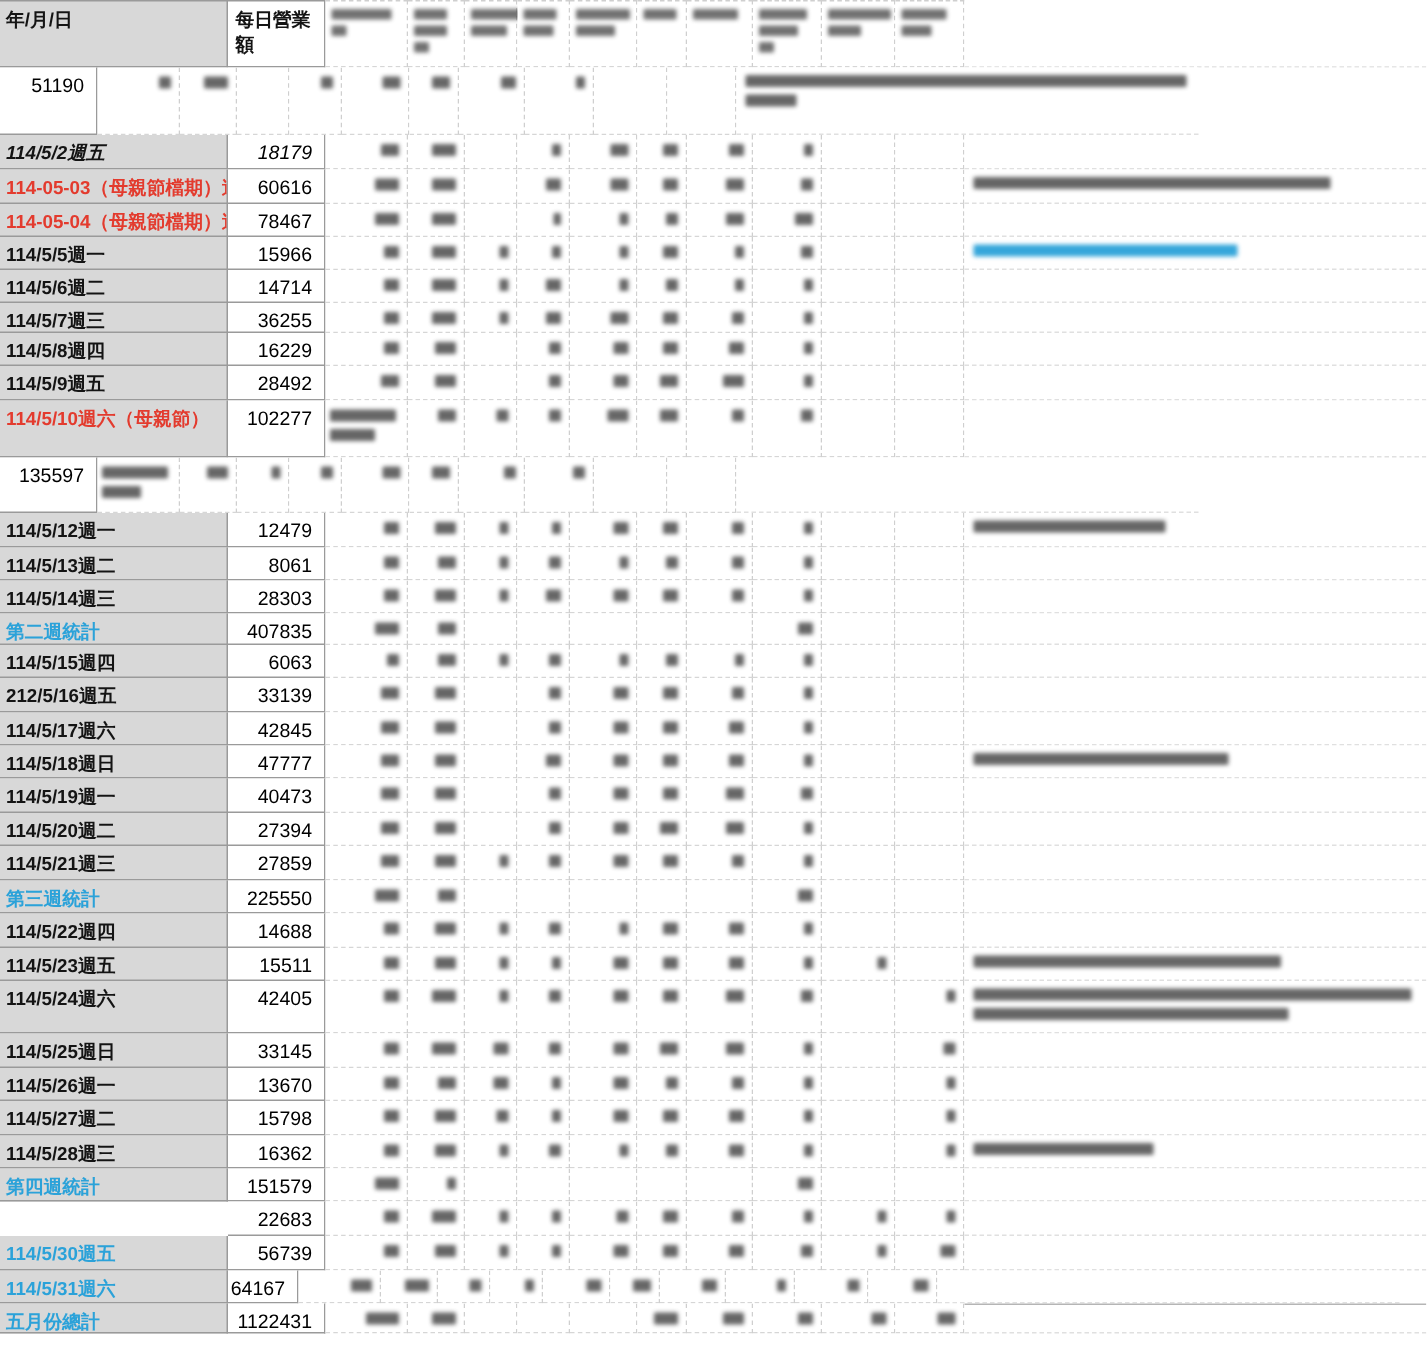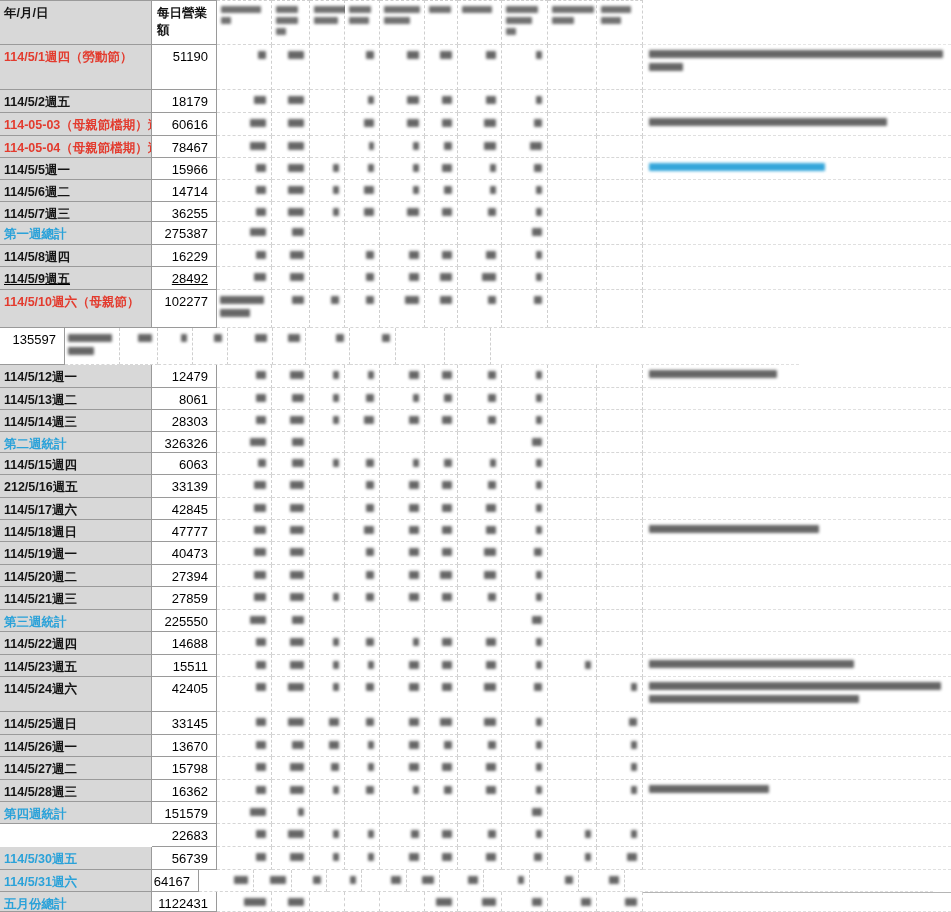--- a/index.html
+++ b/index.html
@@ -114,21 +114,20 @@
         <div class="sm-line"><span class="sm" style="width: 22px;"></span></div>
       </div>
       <div class="cell c-num" style="width: 46px; height: 45px;">
         <div class="sm-line"><span class="sm" style="width: 30px;"></span></div>
         <div class="sm-line"><span class="sm" style="width: 20px;"></span></div>
       </div>
       <div class="cell c-note" style="width: 308px; height: 45px;"></div>
     </div>
   <div id="rows">
       <div class="row" style="height: 45px;">
-        <div class="cell c-date t-red" style="width: 152px; height: 45px;">114/5/1週四（勞動節）</div>
         <div class="cell c-rev" style="width: 65px; height: 45px;">51190</div>
         <div class="cell c-num" style="width: 55px; height: 45px;">
           <div class="sm-line"><span class="sm" style="width: 8px;"></span></div>
         </div>
         <div class="cell c-num" style="width: 38px; height: 45px;">
           <div class="sm-line"><span class="sm" style="width: 16px;"></span></div>
         </div>
         <div class="cell c-num" style="width: 35px; height: 45px;"></div>
         <div class="cell c-num" style="width: 35px; height: 45px;">
           <div class="sm-line"><span class="sm" style="width: 8px;"></span></div>
@@ -145,21 +144,21 @@
         <div class="cell c-num" style="width: 46px; height: 45px;">
           <div class="sm-line"><span class="sm" style="width: 6px;"></span></div>
         </div>
         <div class="cell c-num" style="width: 49px; height: 45px;"></div>
         <div class="cell c-num" style="width: 46px; height: 45px;"></div>
         <div class="cell c-note" style="width: 308px; height: 45px;">
           <div class="sm-line"><span class="sm" style="width: 294px;"></span></div>
           <div class="sm-line"><span class="sm" style="width: 34px;"></span></div>
         </div>
       </div>
-      <div class="row" style="height: 23px;">
+      <div class="row" style="height: 23px; font-style: italic;">
         <div class="cell c-date t-black" style="width: 152px; height: 23px;">114/5/2週五</div>
         <div class="cell c-rev" style="width: 65px; height: 23px;">18179</div>
         <div class="cell c-num" style="width: 55px; height: 23px;">
           <div class="sm-line"><span class="sm" style="width: 12px;"></span></div>
         </div>
         <div class="cell c-num" style="width: 38px; height: 23px;">
           <div class="sm-line"><span class="sm" style="width: 16px;"></span></div>
         </div>
         <div class="cell c-num" style="width: 35px; height: 23px;"></div>
         <div class="cell c-num" style="width: 35px; height: 23px;">
@@ -329,41 +328,20 @@
         <div class="cell c-num" style="width: 44px; height: 20px;">
           <div class="sm-line"><span class="sm" style="width: 8px;"></span></div>
         </div>
         <div class="cell c-num" style="width: 46px; height: 20px;">
           <div class="sm-line"><span class="sm" style="width: 6px;"></span></div>
         </div>
         <div class="cell c-num" style="width: 49px; height: 20px;"></div>
         <div class="cell c-num" style="width: 46px; height: 20px;"></div>
         <div class="cell c-note" style="width: 308px; height: 20px;"></div>
       </div>
-      <div class="row" style="height: 23px;">
-        <div class="cell c-date t-blue" style="width: 152px; height: 23px;">第一週總計</div>
-        <div class="cell c-rev" style="width: 65px; height: 23px;">275387</div>
-        <div class="cell c-num" style="width: 55px; height: 23px;">
-          <div class="sm-line"><span class="sm" style="width: 16px;"></span></div>
-        </div>
-        <div class="cell c-num" style="width: 38px; height: 23px;">
-          <div class="sm-line"><span class="sm" style="width: 12px;"></span></div>
-        </div>
-        <div class="cell c-num" style="width: 35px; height: 23px;"></div>
-        <div class="cell c-num" style="width: 35px; height: 23px;"></div>
-        <div class="cell c-num" style="width: 45px; height: 23px;"></div>
-        <div class="cell c-num" style="width: 33px; height: 23px;"></div>
-        <div class="cell c-num" style="width: 44px; height: 23px;"></div>
-        <div class="cell c-num" style="width: 46px; height: 23px;">
-          <div class="sm-line"><span class="sm" style="width: 10px;"></span></div>
-        </div>
-        <div class="cell c-num" style="width: 49px; height: 23px;"></div>
-        <div class="cell c-num" style="width: 46px; height: 23px;"></div>
-        <div class="cell c-note" style="width: 308px; height: 23px;"></div>
-      </div>
       <div class="row" style="height: 22px;">
         <div class="cell c-date t-black" style="width: 152px; height: 22px;">114/5/8週四</div>
         <div class="cell c-rev" style="width: 65px; height: 22px;">16229</div>
         <div class="cell c-num" style="width: 55px; height: 22px;">
           <div class="sm-line"><span class="sm" style="width: 10px;"></span></div>
         </div>
         <div class="cell c-num" style="width: 38px; height: 22px;">
           <div class="sm-line"><span class="sm" style="width: 14px;"></span></div>
         </div>
         <div class="cell c-num" style="width: 35px; height: 22px;"></div>
@@ -379,21 +357,21 @@
         <div class="cell c-num" style="width: 44px; height: 22px;">
           <div class="sm-line"><span class="sm" style="width: 10px;"></span></div>
         </div>
         <div class="cell c-num" style="width: 46px; height: 22px;">
           <div class="sm-line"><span class="sm" style="width: 6px;"></span></div>
         </div>
         <div class="cell c-num" style="width: 49px; height: 22px;"></div>
         <div class="cell c-num" style="width: 46px; height: 22px;"></div>
         <div class="cell c-note" style="width: 308px; height: 22px;"></div>
       </div>
-      <div class="row" style="height: 23px; text-decoration: underline;">
+      <div class="row" style="height: 23px;">
         <div class="cell c-date t-black" style="width: 152px; height: 23px;">114/5/9週五</div>
         <div class="cell c-rev" style="width: 65px; height: 23px;">28492</div>
         <div class="cell c-num" style="width: 55px; height: 23px;">
           <div class="sm-line"><span class="sm" style="width: 12px;"></span></div>
         </div>
         <div class="cell c-num" style="width: 38px; height: 23px;">
           <div class="sm-line"><span class="sm" style="width: 14px;"></span></div>
         </div>
         <div class="cell c-num" style="width: 35px; height: 23px;"></div>
         <div class="cell c-num" style="width: 35px; height: 23px;">
@@ -568,21 +546,21 @@
         </div>
         <div class="cell c-num" style="width: 46px; height: 22px;">
           <div class="sm-line"><span class="sm" style="width: 6px;"></span></div>
         </div>
         <div class="cell c-num" style="width: 49px; height: 22px;"></div>
         <div class="cell c-num" style="width: 46px; height: 22px;"></div>
         <div class="cell c-note" style="width: 308px; height: 22px;"></div>
       </div>
       <div class="row" style="height: 21px;">
         <div class="cell c-date t-blue" style="width: 152px; height: 21px;">第二週統計</div>
-        <div class="cell c-rev" style="width: 65px; height: 21px;">326326</div>
+        <div class="cell c-rev" style="width: 65px; height: 21px;">407835</div>
         <div class="cell c-num" style="width: 55px; height: 21px;">
           <div class="sm-line"><span class="sm" style="width: 16px;"></span></div>
         </div>
         <div class="cell c-num" style="width: 38px; height: 21px;">
           <div class="sm-line"><span class="sm" style="width: 12px;"></span></div>
         </div>
         <div class="cell c-num" style="width: 35px; height: 21px;"></div>
         <div class="cell c-num" style="width: 35px; height: 21px;"></div>
         <div class="cell c-num" style="width: 45px; height: 21px;"></div>
         <div class="cell c-num" style="width: 33px; height: 21px;"></div>

